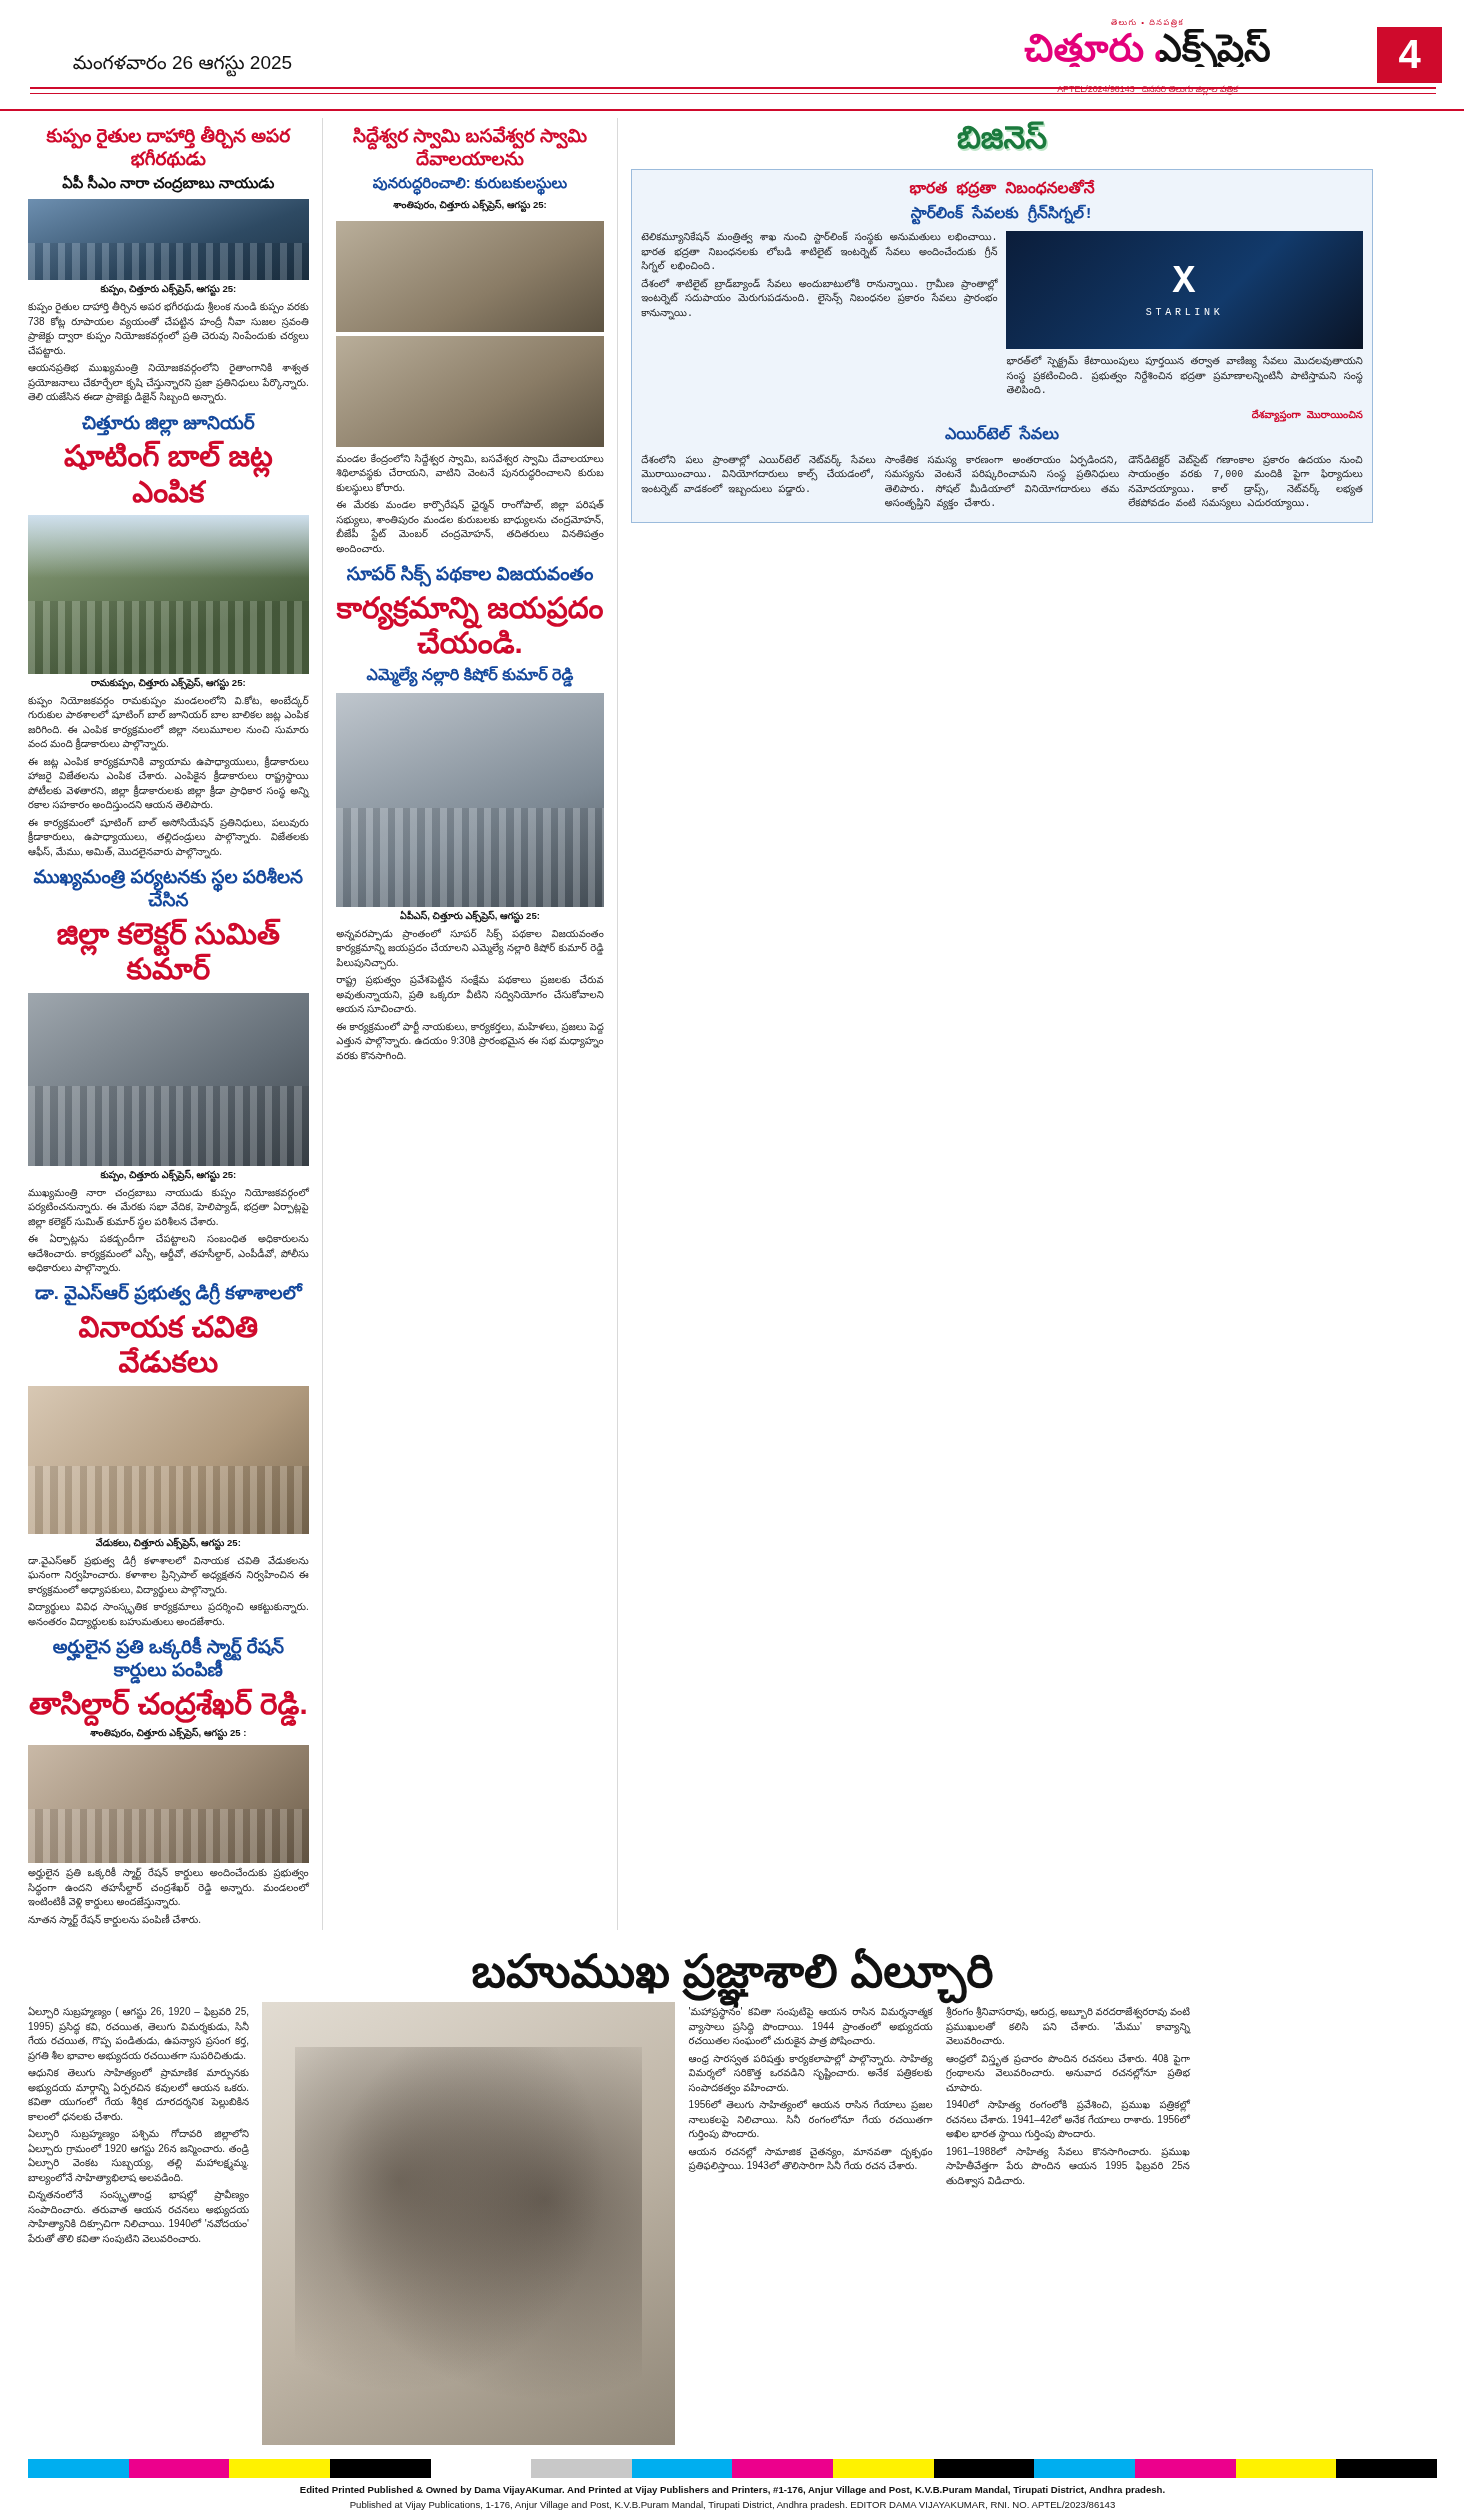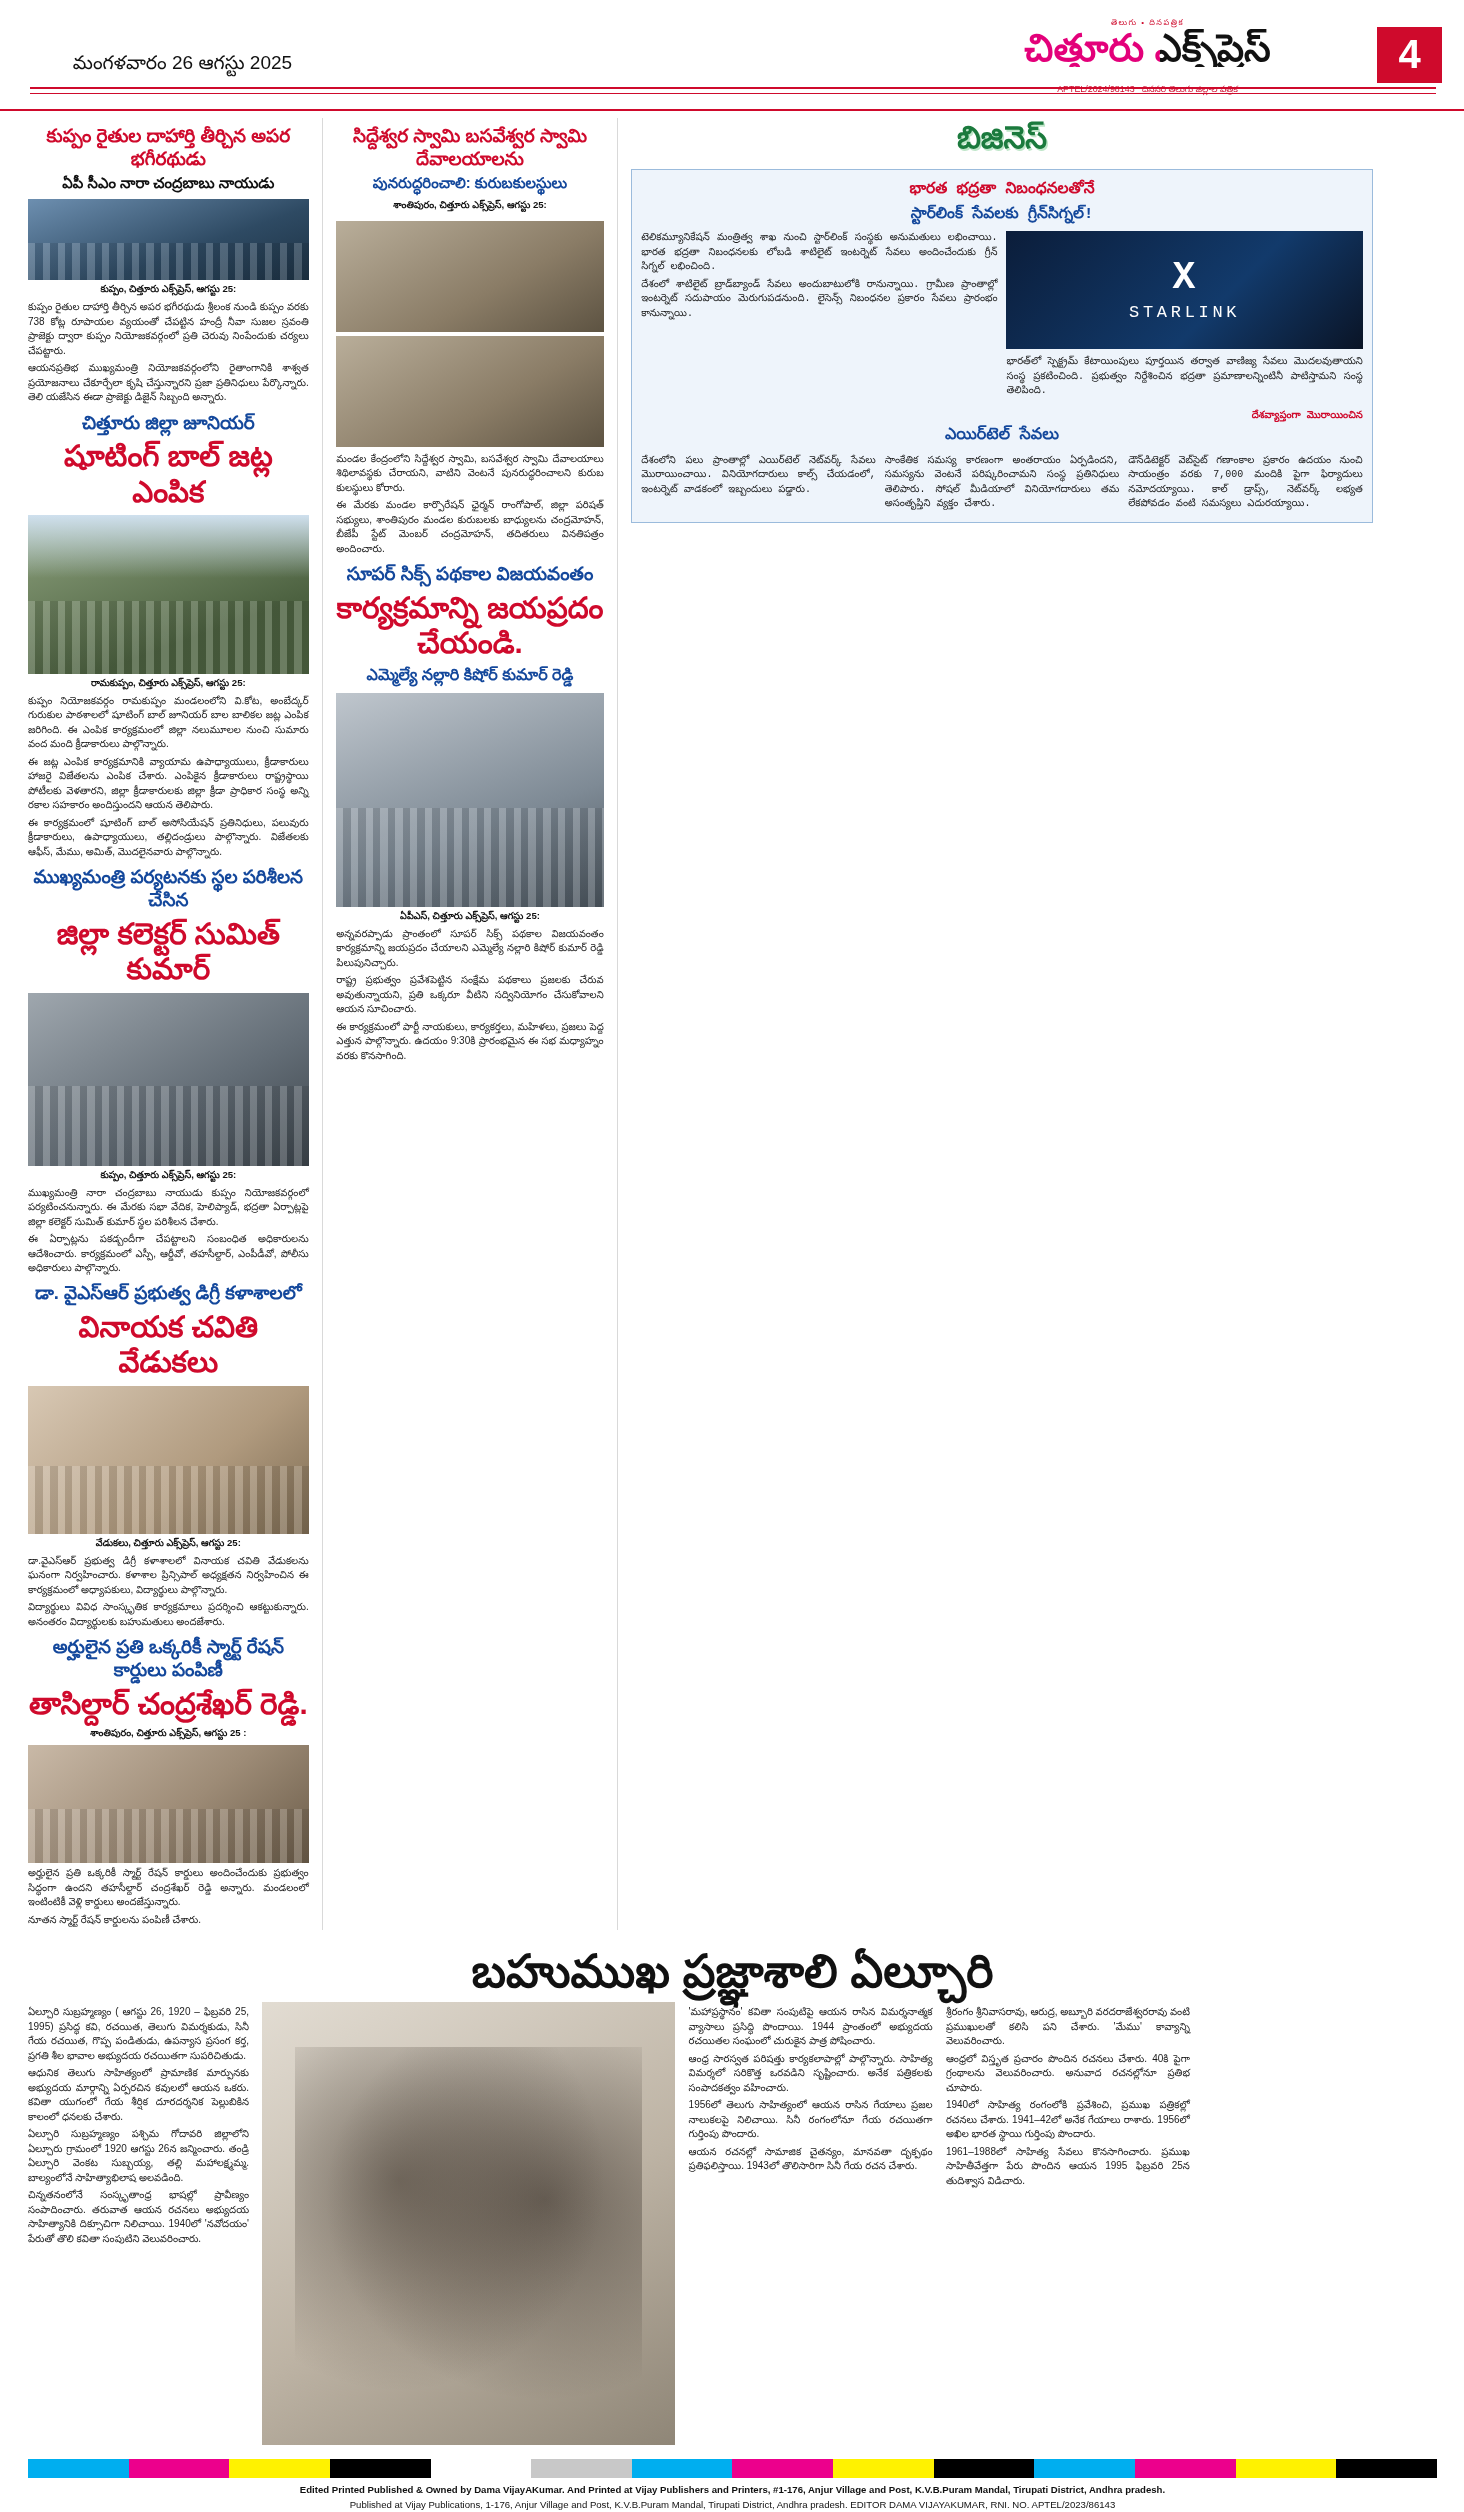--- a/index.html
+++ b/index.html
@@ -213,21 +213,21 @@
     height: 118px;
     background: linear-gradient(135deg,#0b1d3a,#123a6b 60%,#0a1426);
     display: flex; flex-direction: column;
     align-items: center; justify-content: center;
     color: #fff;
     margin: 3px 0 5.9px;
   }
   .starlink .sx {
     font-size: 38px; font-weight: bold; letter-spacing: 1.5px; line-height: 1;
   }
-  .starlink .sname { font-size: 17px; letter-spacing: 3.7px; margin-top: 5.9px; }
+  .starlink .sname { font-size: 10px; letter-spacing: 3.7px; margin-top: 5.9px; }
   .biz-sub {
     color: #cf0a2c;
     font-size: 10px;
     font-weight: bold;
     text-align: right;
     margin: 7.4px 0 1.5px;
   }
   .biz-sub2 {
     color: #14489c;
     font-size: 16px;

